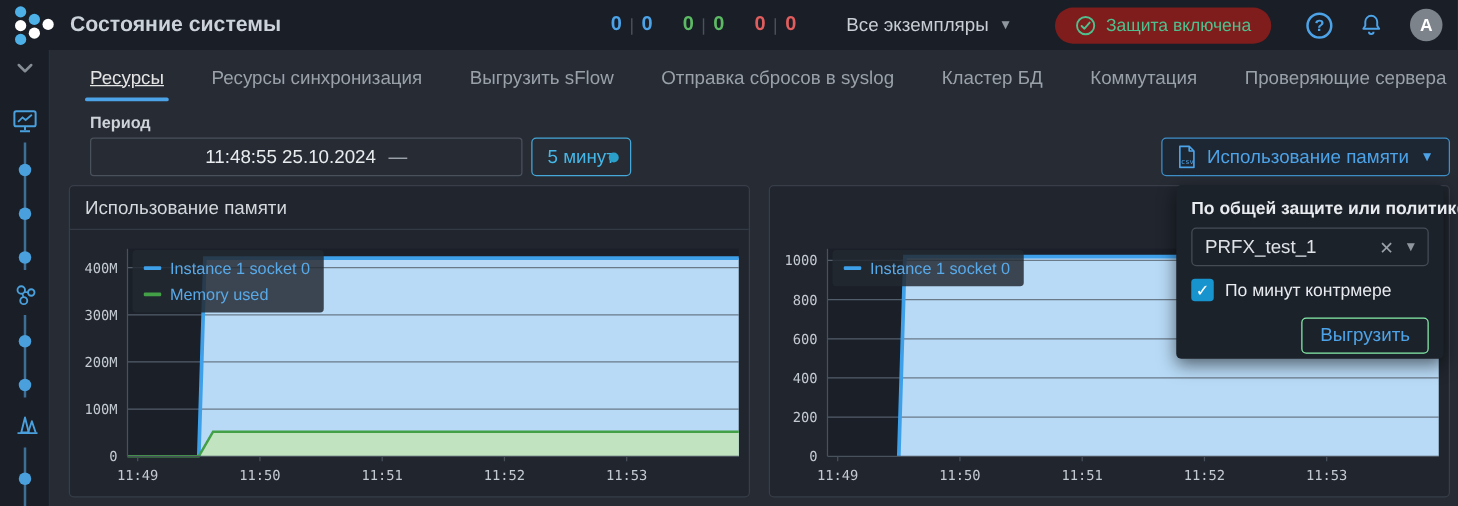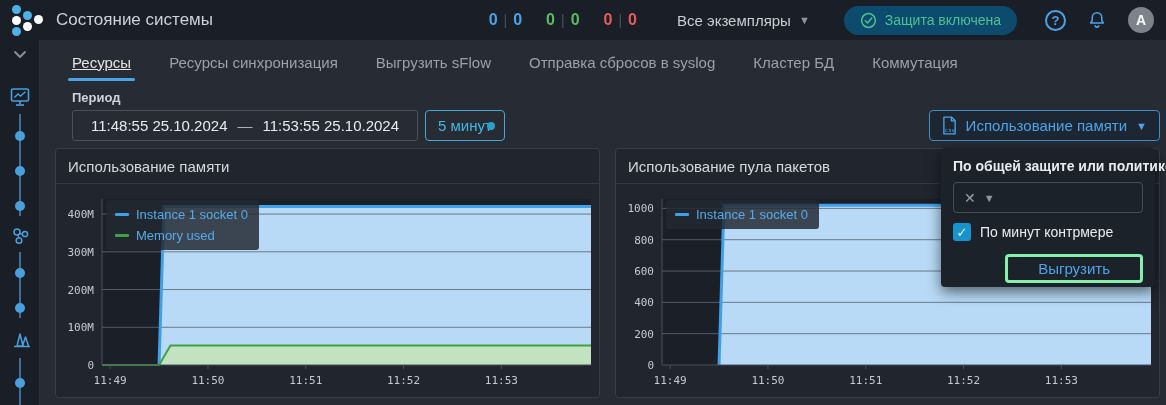--- a/index.html
+++ b/index.html
@@ -13,29 +13,29 @@
   
   .topbar {
     position: absolute; left: 0; top: 0; width: 1166px; height: 40px;
     background: #191e27;
     display: flex; align-items: center;
     padding: 0 12px 0 10px;
     z-index: 20;
   }
   .logo { position: relative; width: 36px; height: 32px; flex: 0 0 auto; }
   .logo i { position: absolute; border-radius: 50%; width: 9px; height: 9px; }
-  .app-title { font-size: 17px; font-weight: 400; color: #ccd2d9; margin-left: 10px; white-space: nowrap; text-align: right; }
+  .app-title { font-size: 17px; font-weight: 700; color: #ccd2d9; margin-left: 10px; white-space: nowrap; text-align: right; }
   .counters { display: flex; gap: 24px; margin-left: auto; align-items: center; }
   .counter-pair { display: flex; align-items: center; gap: 6px; font-size: 16px; font-weight: 700; cursor: pointer; }
   .counter-sep { color: #4b525b; font-weight: 400; font-size: 14px; }
   .instances { display: flex; align-items: center; gap: 8px; margin-left: 40px; font-size: 15px; color: #c9ced4; cursor: pointer; white-space: nowrap; }
   .caret { color: #8f969e; font-size: 11px; }
   .badge {
     margin-left: 34px; display: flex; align-items: center; gap: 8px;
-    background: #0c4a6e; border-radius: 16px; padding: 6px 16px;
+    background: #7f1d1d; border-radius: 16px; padding: 6px 16px;
     color: #4fc08d; font-size: 14px; white-space: nowrap; cursor: pointer;
   }
   .icon-btns { display: flex; align-items: center; gap: 20px; margin-left: 28px; }
   .help-icon {
     width: 21px; height: 21px; border: 2px solid #4da3e8; border-radius: 50%;
     color: #4da3e8; font-size: 13px; font-weight: 700; display: flex; align-items: center; justify-content: center; cursor: pointer;
   }
   .avatar {
     width: 26px; height: 26px; border-radius: 50%; background: #7d838a;
     color: #fff; font-size: 14px; font-weight: 700; display: flex; align-items: center; justify-content: center; cursor: pointer;
@@ -100,22 +100,22 @@
   .panel-select .sel-val { font-size: 15px; color: #dfe3e8; flex: 1; }
   .clear-x { color: #9aa1a9; font-size: 14px; margin-right: 8px; cursor: pointer; }
   .checkbox-row { margin-top: 10px; display: flex; align-items: center; gap: 9px; }
   .checkbox {
     width: 18px; height: 18px; background: #1793cd; border-radius: 3px;
     color: #fff; font-size: 13px; display: flex; align-items: center; justify-content: center; cursor: pointer;
   }
   .checkbox-label { font-size: 14px; color: #e8ebef; white-space: nowrap; }
   .panel-footer { margin-top: 13px; text-align: right; }
   .submit-btn {
-    display: inline-flex; align-items: center; height: 29px; padding: 0 30px;
-    border: 3px solid #86efac; border-radius: 4px; background: transparent;
+    display: inline-flex; align-items: center; height: 29px; padding: 0 14px;
+    border: 1px solid #86efac; border-radius: 4px; background: transparent;
     color: #4da3e8; font-size: 15px; cursor: pointer;
   }
 </style>
 </head>
 <body>
 
 <div class="topbar">
   <div class="logo">
     <i style="left:2px;top:1px;background:#4db1e8"></i>
     <i style="left:13px;top:7px;background:#4db1e8"></i>
@@ -203,28 +203,28 @@
 </div>
 
 <div class="content">
   <div class="tabs" id="tabs">
       <div class="tab active">Ресурсы</div>
       <div class="tab">Ресурсы синхронизация</div>
       <div class="tab">Выгрузить sFlow</div>
       <div class="tab">Отправка сбросов в syslog</div>
       <div class="tab">Кластер БД</div>
       <div class="tab">Коммутация</div>
+      <div class="tab">Проверяющие сервера</div>
     </div>
 
   <div class="period-label">Период</div>
 
   <div class="range-input">
     <span>11:48:55 25.10.2024</span>
     <span style="color:#aab0b7">—</span>
-    <span>11:53:55 25.10.2024</span>
   </div>
   <div class="preset-btn">5 минут</div>
   <div class="status-dot"></div>
 
   <div class="export-btn">
     <svg width="15" height="19" viewBox="0 0 16 20">
       <path d="M2,1 h8 l4,4 v14 h-12 z" fill="none" stroke="#4da3e8" stroke-width="1.4" stroke-linejoin="round"></path>
       <path d="M10,1 v4 h4" fill="none" stroke="#4da3e8" stroke-width="1.4" stroke-linejoin="round"></path>
       <text x="3" y="16.5" font-size="6" font-family="DejaVu Sans Mono, monospace" fill="#4da3e8">csv</text>
     </svg>
@@ -266,21 +266,20 @@
             <span class="dash" style="background: rgb(63, 160, 234);"></span>
             <span class="lbl">Instance 1 socket 0</span>
           </div>
           <div class="legend-item">
             <span class="dash" style="background: rgb(67, 160, 71);"></span>
             <span class="lbl">Memory used</span>
           </div>
         </div></div>
   </div>
   <div class="card" style="left:575px">
-    <div class="card-title">Использование пула пакетов</div>
     <div class="chart" id="chart1"><svg width="543" height="212">
           <rect x="46" y="14" width="489" height="166" fill="#1a1f28"></rect>
           <polygon points="103.05000000000001,180 107.94,20.264150943396224 535,20.264150943396224 535,180 103.05000000000001,180" fill="#b8daf6"></polygon>
           <line x1="46" x2="535" y1="148.67924528301887" y2="148.67924528301887" stroke="rgba(93,104,118,0.85)" stroke-width="1"></line>
           <line x1="46" x2="535" y1="117.35849056603773" y2="117.35849056603773" stroke="rgba(93,104,118,0.85)" stroke-width="1"></line>
           <line x1="46" x2="535" y1="86.0377358490566" y2="86.0377358490566" stroke="rgba(93,104,118,0.85)" stroke-width="1"></line>
           <line x1="46" x2="535" y1="54.71698113207546" y2="54.71698113207546" stroke="rgba(93,104,118,0.85)" stroke-width="1"></line>
           <line x1="46" x2="535" y1="23.39622641509434" y2="23.39622641509434" stroke="rgba(93,104,118,0.85)" stroke-width="1"></line>
           <polyline points="103.05000000000001,180 107.94,20.264150943396224 535,20.264150943396224" fill="none" stroke="#3fa0ea" stroke-width="3"></polyline>
           <line x1="46" x2="46" y1="14" y2="180" stroke="#49515c"></line>
@@ -305,20 +304,21 @@
           <div class="legend-item">
             <span class="dash" style="background: rgb(63, 160, 234);"></span>
             <span class="lbl">Instance 1 socket 0</span>
           </div>
         </div></div>
   </div>
 
   <div class="panel">
     <div class="panel-title">По общей защите или политике</div>
     <div class="panel-select">
+      <span class="sel-val">PRFX_test_1</span>
       <span class="clear-x">✕</span>
       <span class="caret">▼</span>
     </div>
     <div class="checkbox-row">
       <div class="checkbox" aria-checked="true">
         <span>✓</span>
       </div>
       <span class="checkbox-label">По минут контрмере</span>
     </div>
     <div class="panel-footer">

